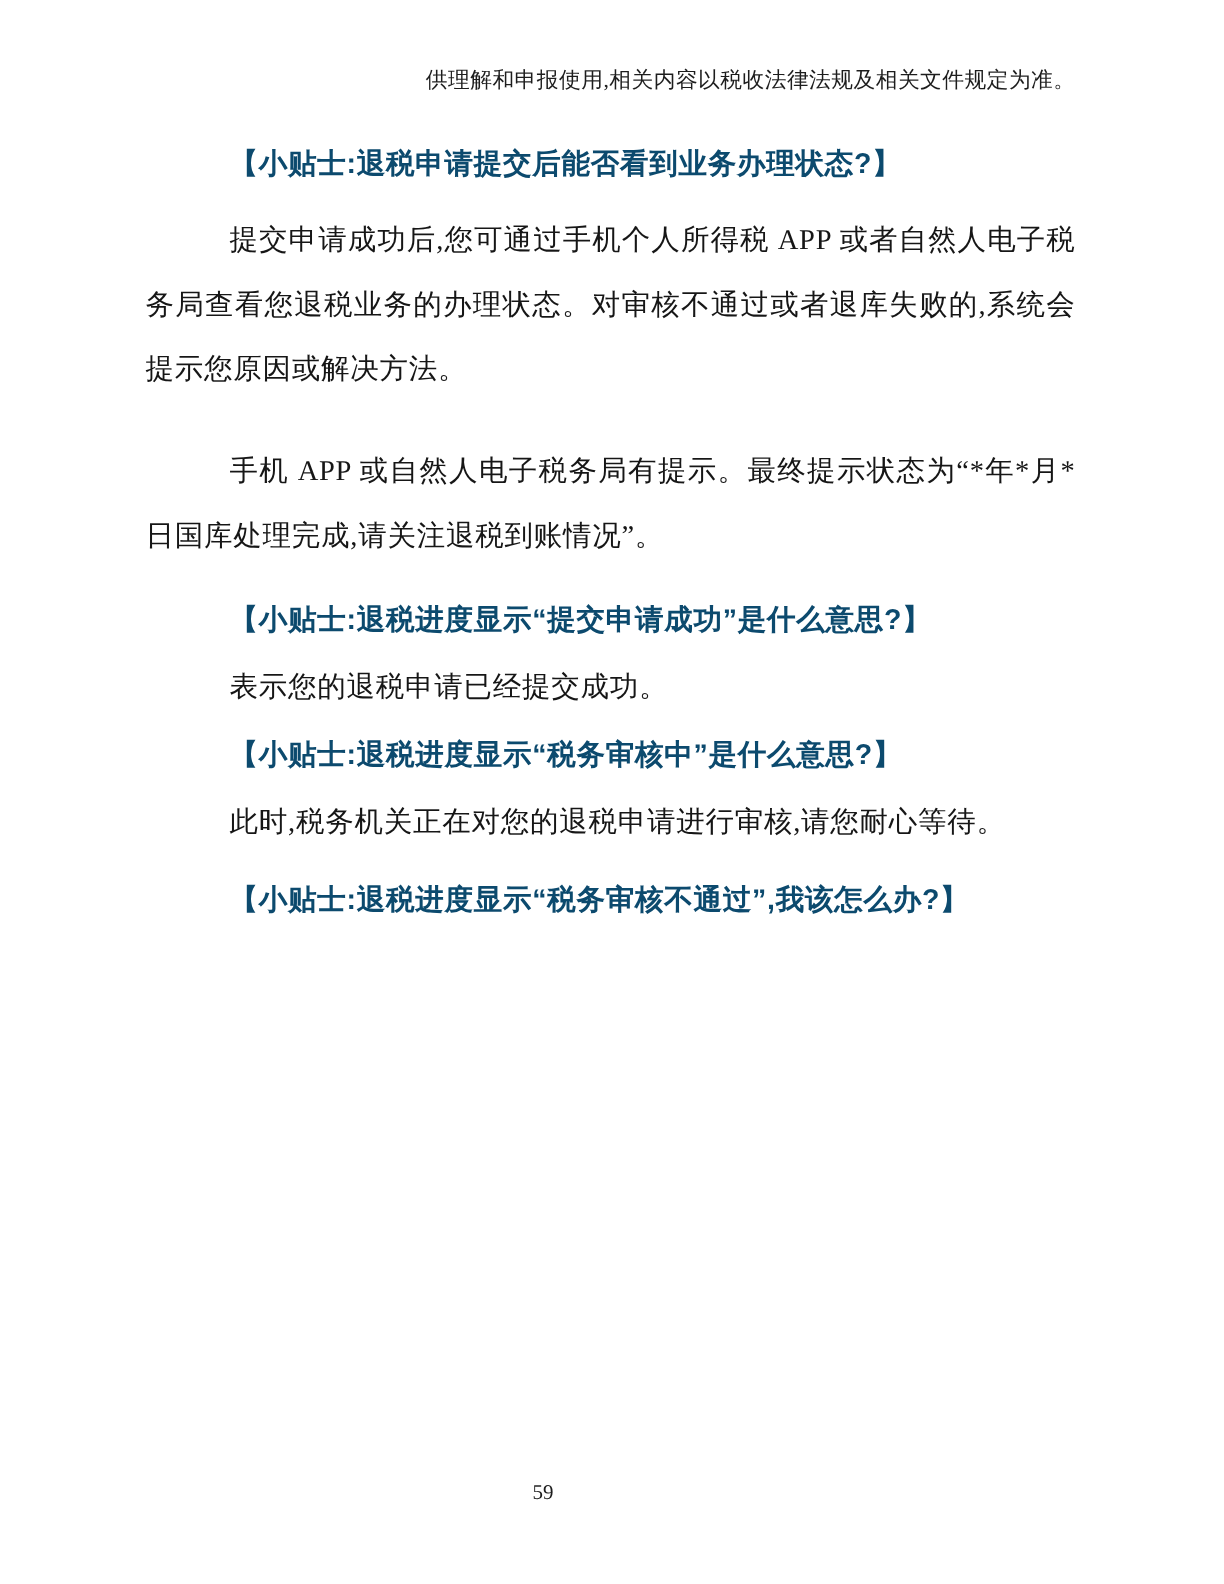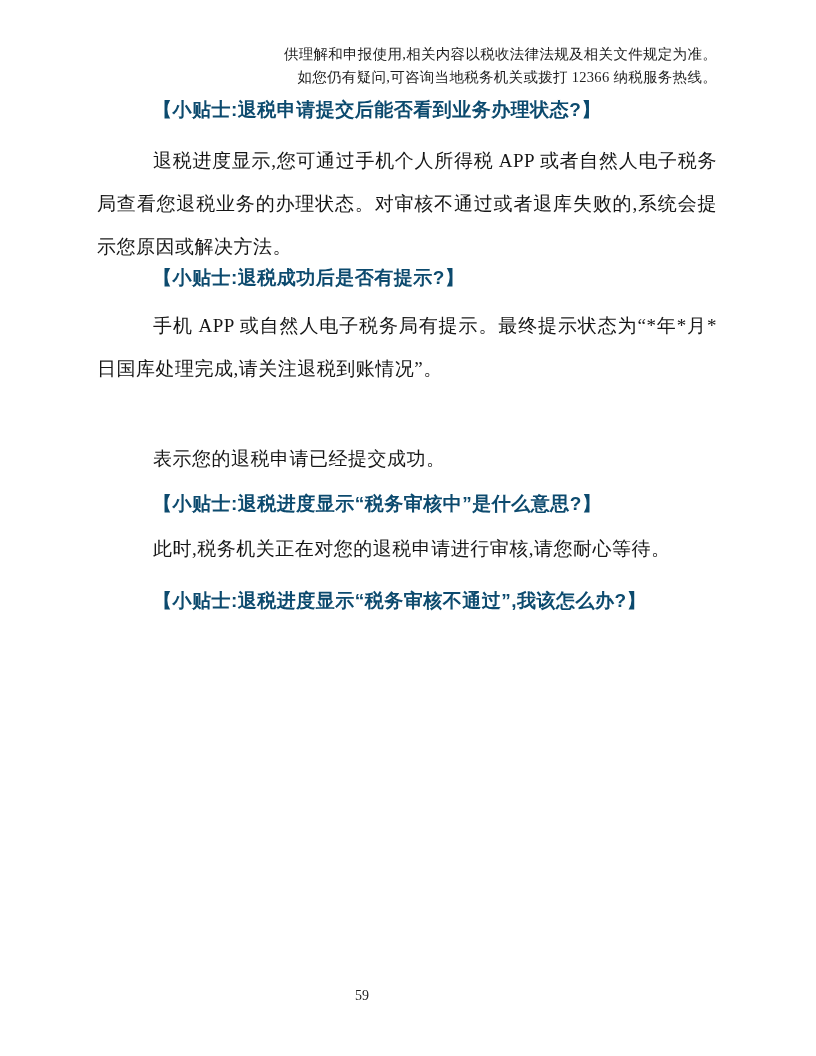--- a/index.html
+++ b/index.html
@@ -59,29 +59,28 @@
     color: #1d1d1d;
   }
 </style>
 </head>
 <body>
 
 <div class="page">
 
   <div class="notice">
     <div>供理解和申报使用,相关内容以税收法律法规及相关文件规定为准。</div>
-    <div>如您仍有疑问,可咨询当地税务机关或拨打 12366 纳税服务热线。</div>
   </div>
 
   <div class="tip-heading" style="top:97px">【小贴士:退税申请提交后能否看到业务办理状态?】</div>
-  <p class="tip-body" style="top:139px">退税进度显示,您可通过手机个人所得税 APP 或者自然人电子税务局查看您退税业务的办理状态。对审核不通过或者退库失败的,系统会提示您原因或解决方法。</p>
+  <p class="tip-body" style="top:139px">提交申请成功后,您可通过手机个人所得税 APP 或者自然人电子税务局查看您退税业务的办理状态。对审核不通过或者退库失败的,系统会提示您原因或解决方法。</p>
 
-  <div class="tip-heading" style="top:265px">【小贴士:退税成功后是否有提示?】</div>
-  <p class="tip-body" style="top:304px">手机 APP 或自然人电子税务局有提示。最终提示状态为“*年*月*日国库处理完成,请关注退税到账情况”。</p>
+  <p class="tip-body" style="top:293px">手机 APP 或自然人电子税务局有提示。最终提示状态为“*年*月*日国库处理完成,请关注退税到账情况”。</p>
 
+  <div class="tip-heading" style="top:401px">【小贴士:退税进度显示“提交申请成功”是什么意思?】</div>
   <p class="tip-body" style="top:437px">表示您的退税申请已经提交成功。</p>
 
   <div class="tip-heading" style="top:491px">【小贴士:退税进度显示“税务审核中”是什么意思?】</div>
   <p class="tip-body" style="top:527px">此时,税务机关正在对您的退税申请进行审核,请您耐心等待。</p>
 
   <div class="tip-heading" style="top:588px">【小贴士:退税进度显示“税务审核不通过”,我该怎么办?】</div>
 
   <div class="page-number">59</div>
 
 </div>

